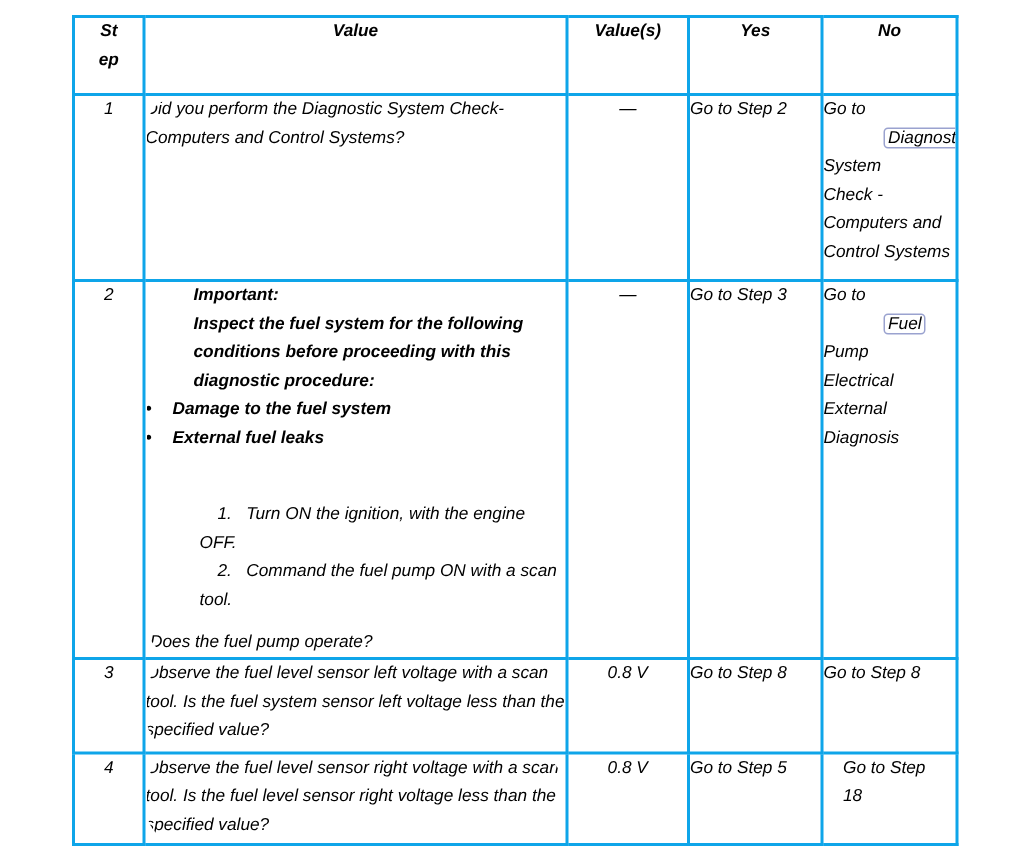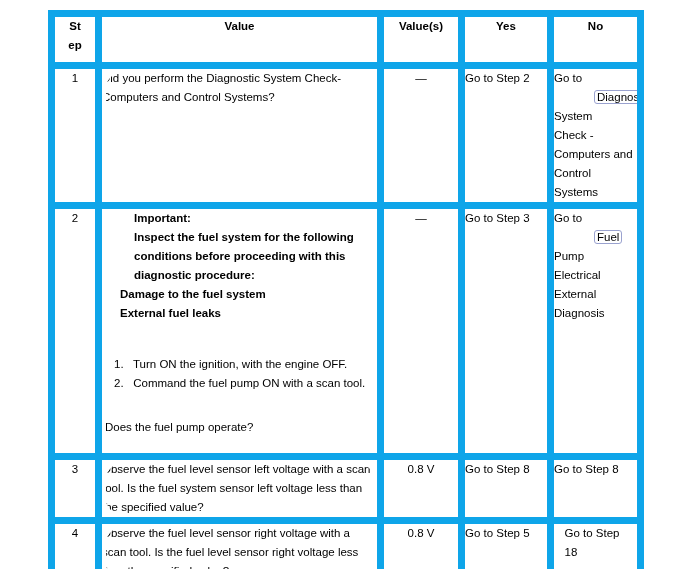--- a/index.html
+++ b/index.html
@@ -24,26 +24,27 @@
     width:589px;
   }
   table.diag col.c-step{width:47px;}
   table.diag col.c-action{width:282px;}
   table.diag col.c-values{width:81px;}
   table.diag col.c-yes{width:89px;}
   table.diag col.c-no{width:90px;}
 
   table.diag th,
   table.diag td{
-    border:7px solid #0ea5e9;
+    border:2px solid #0ea5e9;
     padding:0;
     line-height:19px;
     vertical-align:top;
     overflow:hidden;
     background:#ffffff;
+    font-style:italic;
   }
   tr.h-header{height:52px;}
   tr.h-r1{height:124px;}
   tr.h-r2{height:251px;}
   tr.h-r3{height:63px;}
   tr.h-r4{height:61px;}
 
   th.hdr{
     font-weight:bold;
     text-align:center;
@@ -69,22 +70,22 @@
     text-align:left;
     vertical-align:bottom;
     padding-bottom:5px;
     padding-left:2px;
     padding-right:2px;
   }
   .bold{font-weight:bold;margin-left:32px;}
   .bullet-row{display:flex;font-weight:bold;}
   .bullet-glyph{width:18px;flex:0 0 18px;}
   .numbered{text-indent:12px;white-space:pre-wrap;}
-  .num-block{margin-top:32px;}
-  .question{margin-top:25px;padding-left:3px;}
+  .num-block{margin-top:32px;margin-left:36px;}
+  .question{margin-top:9px;padding-left:3px;}
   .link-box{
     border:1px solid #9aa2cf;
     border-radius:3px;
     padding:0 2px;
     margin-left:40px;
   }
   .wrap-narrow{max-width:62px;margin:0 auto;}
 </style>
 </head>
 <body>

